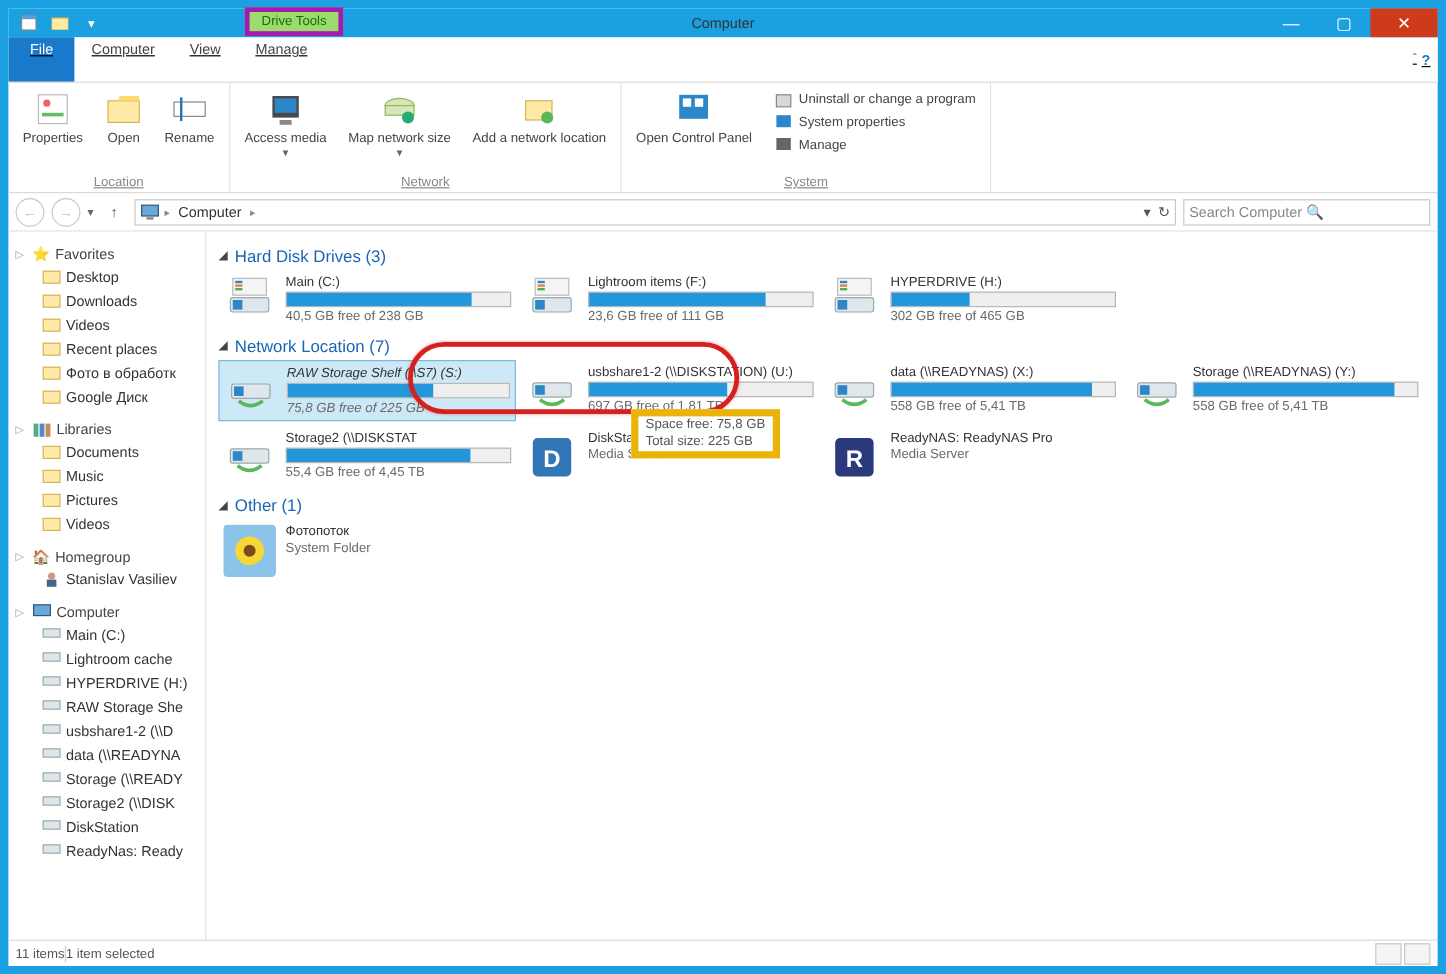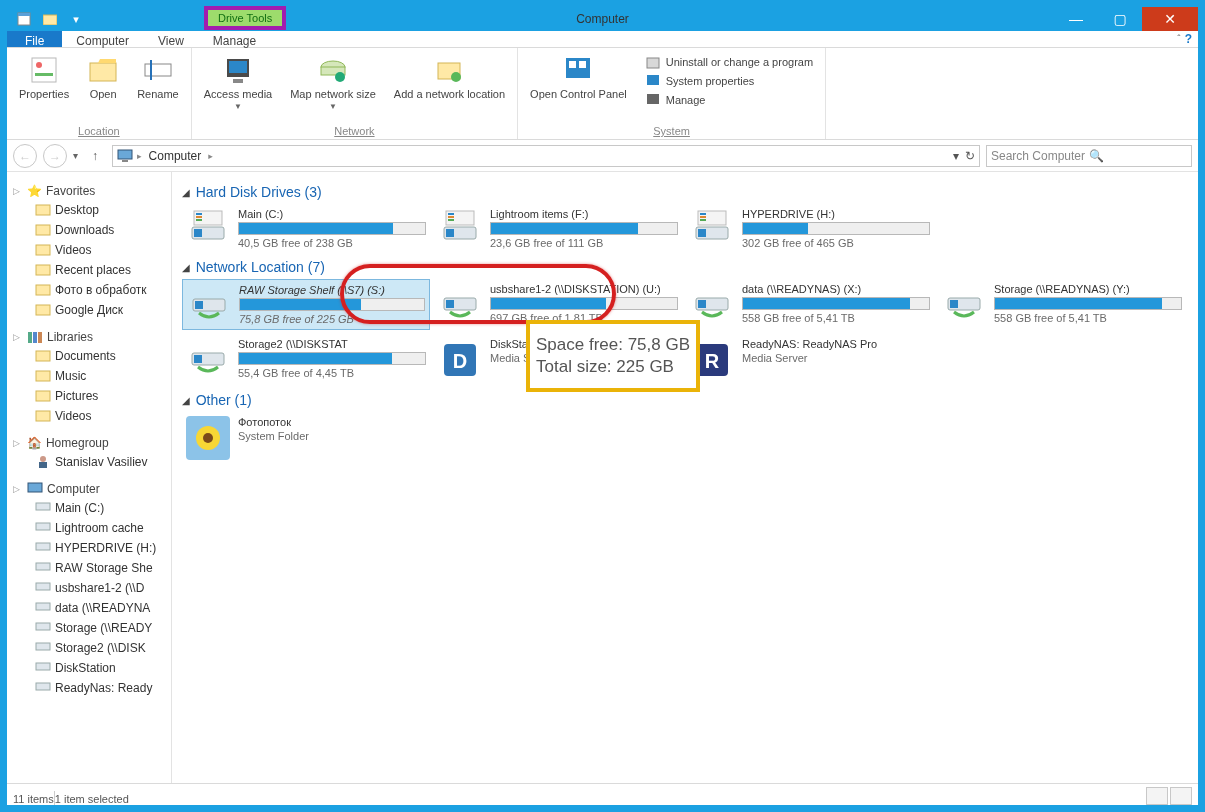--- a/index.html
+++ b/index.html
@@ -8,21 +8,21 @@
 
 .titlebar { height: 24px; background: #1ba1e2; color: #fff; display: flex; align-items: center; position: relative; font-size: 11px; }
 .qat { display: flex; gap: 4px; padding: 0 6px; align-items: center; }
 .qat .qbtn { width: 22px; height: 20px; display: flex; align-items: center; justify-content: center; }
 .title-center { position: absolute; left: 50%; transform: translateX(-50%); font-size: 12px; color: #333; }
 .win-btns { margin-left: auto; display: flex; height: 100%; }
 .win-btn { width: 44px; height: 24px; display: flex; align-items: center; justify-content: center; color: #fff; font-size: 14px; }
 .win-btn.close { background: #cd3b1b; width: 56px; }
 .drivetools-tab { position: absolute; left: 197px; top: -1px; background: #9ddc6c; border: 4px solid #a21caf; font-size: 11px; padding: 2px 10px; color: #126f12; }
 
-.tabsrow { height: 17px; display: flex; align-items: stretch; border-bottom: 1px solid #dadada; font-size: 12px; background: #fff; }
+.tabsrow { height: 38px; display: flex; align-items: stretch; border-bottom: 1px solid #dadada; font-size: 12px; background: #fff; text-decoration: underline; }
 .file-tab { background: #1979ca; color: #fff; padding: 3px 18px; }
 .tab { padding: 3px 14px; color: #444; border-right: 1px solid transparent; }
 .tabsrow .right { margin-left: auto; display: flex; align-items: center; padding-right: 6px; gap: 4px; color: #1979ca; }
 .chev { font-size: 10px; color: #666; }
 .help { color: #1979ca; font-weight: bold; }
 
 .ribbon { height: 92px; border-bottom: 1px solid #dadada; display: flex; font-size: 11px; color: #444; }
 .rgroup { border-right: 1px solid #e3e3e3; display: flex; flex-direction: column; padding: 4px 8px 0; }
 .rgroup .items { display: flex; gap: 10px; flex: 1; }
 .rbtn { display: flex; flex-direction: column; align-items: center; gap: 2px; width: auto; text-align: center; padding: 2px 4px; }
@@ -58,24 +58,24 @@
 .drive { width: 248px; padding: 4px; display: flex; gap: 8px; }
 .drive.sel { background: #cde8f6; border: 1px solid #7cb8df; font-style: italic; }
 .drive-icon { width: 44px; height: 36px; flex-shrink: 0; display: flex; align-items: center; justify-content: center; }
 .drive-info { flex: 1; display: flex; flex-direction: column; gap: 2px; font-size: 11px; }
 .drive-name { color: #333; }
 .prog { height: 13px; border: 1px solid #b8b8b8; background: #efefef; position: relative; }
 .prog .fill { position: absolute; left: 0; top: 0; bottom: 0; background: #2497da; }
 .drive-stat { color: #6a6a6a; font-size: 11px; }
 .media-icon { width: 44px; height: 44px; flex-shrink: 0; display: flex; align-items: center; justify-content: center; }
 .redcircle { position: absolute; left: 168px; top: 92px; width: 276px; height: 60px; border: 4px solid #d52020; border-radius: 30px; pointer-events: none; box-shadow: 0 0 3px rgba(213,32,32,.5); }
-.tooltip { position: absolute; left: 354px; top: 148px; background: #fff; border: 4px solid #eab308; padding: 10px 6px; font-size: 17px; color: #555; line-height: 1.3; }
+.tooltip { position: absolute; left: 354px; top: 148px; background: #fff; border: 6px solid #eab308; padding: 0 6px; font-size: 11px; color: #555; line-height: 1.3; }
 .other-icon { width: 44px; height: 44px; border-radius: 4px; overflow: hidden; }
 
-.statusbar { height: 22px; border-top: 1px solid #dadada; display: flex; align-items: flex-end; font-size: 11px; color: #555; padding: 0 6px; }
+.statusbar { height: 22px; border-top: 1px solid #dadada; display: flex; align-items: center; font-size: 11px; color: #555; padding: 0 6px; }
 .statusbar .sep { border-left: 1px solid #ccc; height: 14px; }
 .statusbar .right { margin-left: auto; display: flex; gap: 2px; }
 .viewbtn { width: 22px; height: 18px; border: 1px solid #c8c8c8; background: #f4f4f4; }
 
 
 svg { display: block; }
 </style>
 </head>
 <body>
 

